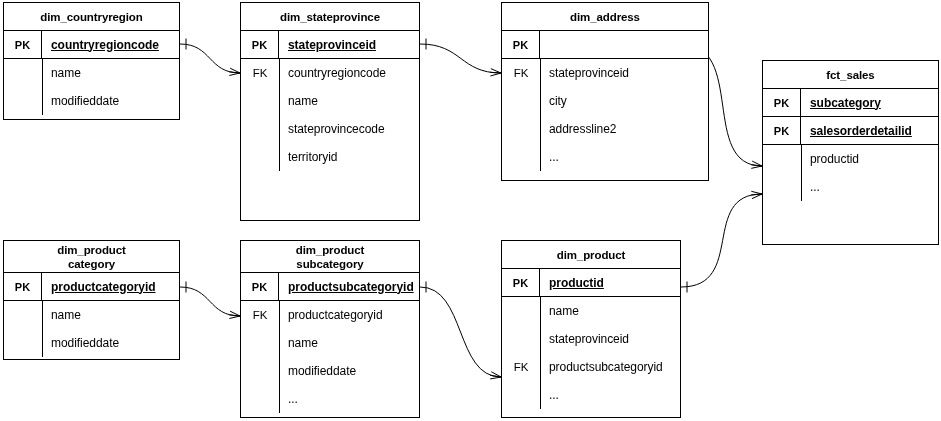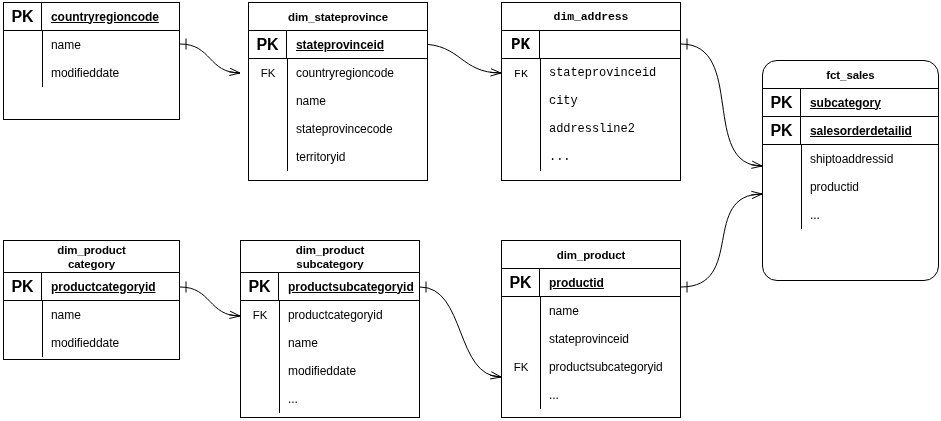--- a/index.html
+++ b/index.html
@@ -57,21 +57,21 @@
     border-bottom: 1px solid #000000;
   }
   .key-cell {
     box-sizing: border-box;
     width: 38px;
     flex: 0 0 38px;
     height: 100%;
     display: flex;
     align-items: center;
     justify-content: center;
-    font-size: 16px;
+    font-size: 11px;
     font-weight: bold;
     color: #000000;
     border-right: 1px solid #000000;
   }
   .key-cell.fk {
     font-weight: normal;
     font-size: 11.5px;
   }
   .key-cell.blank {
     font-size: 0;
@@ -149,37 +149,40 @@
         <path d="M 681,287 C 746,287 700,194 762,194" fill="none" stroke="#000000" stroke-width="1"></path>
         <line x1="687" y1="281.5" x2="687" y2="292.5" stroke="#000000" stroke-width="1"></line>
         <line x1="762" y1="194" x2="752.0225881329715" y2="198.63154967971604" stroke="#000000" stroke-width="1"></line>
         <line x1="762" y1="194" x2="751.0491863776667" y2="195.03907699855202" stroke="#000000" stroke-width="1"></line>
         <line x1="762" y1="194" x2="751.3295505994564" y2="191.32763969674016" stroke="#000000" stroke-width="1"></line>
       </g>
     </svg>
 
   <div id="entity-layer">
       <div class="entity" style="left: 3px; top: 2px; width: 177px; height: 118px;">
+        <div class="entity-title" style="height: 28px;">
+          <span>dim_countryregion</span>
+        </div>
         <div class="attr-row key-row">
           <div class="key-cell">PK</div>
           <div class="name-cell pk-name">countryregioncode</div>
         </div>
         <div class="body-block">
           <div class="key-divider"></div>
           <div class="attr-row">
             <div class="key-cell fk blank" style="border-right: none;"></div>
             <div class="name-cell">name</div>
           </div>
           <div class="attr-row">
             <div class="key-cell fk blank" style="border-right: none;"></div>
             <div class="name-cell">modifieddate</div>
           </div>
         </div>
       </div>
-      <div class="entity" style="left: 240px; top: 2px; width: 180px; height: 179px; margin-left: 8px;">
+      <div class="entity" style="left: 240px; top: 2px; width: 180px; height: 219px;">
         <div class="entity-title" style="height: 28px;">
           <span>dim_stateprovince</span>
         </div>
         <div class="attr-row key-row">
           <div class="key-cell">PK</div>
           <div class="name-cell pk-name">stateprovinceid</div>
         </div>
         <div class="body-block">
           <div class="key-divider"></div>
           <div class="attr-row">
@@ -193,21 +196,21 @@
           <div class="attr-row">
             <div class="key-cell fk blank" style="border-right: none;"></div>
             <div class="name-cell">stateprovincecode</div>
           </div>
           <div class="attr-row">
             <div class="key-cell fk blank" style="border-right: none;"></div>
             <div class="name-cell">territoryid</div>
           </div>
         </div>
       </div>
-      <div class="entity" style="left: 501px; top: 2px; width: 180px; height: 179px; font-family: Liberation Mono, monospace;">
+      <div class="entity" style="left: 501px; top: 2px; width: 208px; height: 179px;">
         <div class="entity-title" style="height: 28px;">
           <span>dim_address</span>
         </div>
         <div class="attr-row key-row">
           <div class="key-cell">PK</div>
         </div>
         <div class="body-block">
           <div class="key-divider"></div>
           <div class="attr-row">
             <div class="key-cell fk" style="border-right: none;">FK</div>
@@ -220,38 +223,34 @@
           <div class="attr-row">
             <div class="key-cell fk blank" style="border-right: none;"></div>
             <div class="name-cell">addressline2</div>
           </div>
           <div class="attr-row">
             <div class="key-cell fk blank" style="border-right: none;"></div>
             <div class="name-cell">...</div>
           </div>
         </div>
       </div>
-      <div class="entity" style="left: 762px; top: 60px; width: 177px; height: 221px; border-radius: 15px;">
+      <div class="entity" style="left: 762px; top: 60px; width: 177px; height: 185px;">
         <div class="entity-title" style="height: 28px;">
           <span>fct_sales</span>
         </div>
         <div class="attr-row key-row">
           <div class="key-cell">PK</div>
           <div class="name-cell pk-name">subcategory</div>
         </div>
         <div class="attr-row key-row">
           <div class="key-cell">PK</div>
           <div class="name-cell pk-name">salesorderdetailid</div>
         </div>
         <div class="body-block">
           <div class="key-divider"></div>
-          <div class="attr-row">
-            <div class="key-cell fk blank" style="border-right: none;"></div>
-            <div class="name-cell">shiptoaddressid</div>
-          </div>
           <div class="attr-row">
             <div class="key-cell fk blank" style="border-right: none;"></div>
             <div class="name-cell">productid</div>
           </div>
           <div class="attr-row">
             <div class="key-cell fk blank" style="border-right: none;"></div>
             <div class="name-cell">...</div>
           </div>
         </div>
       </div>

